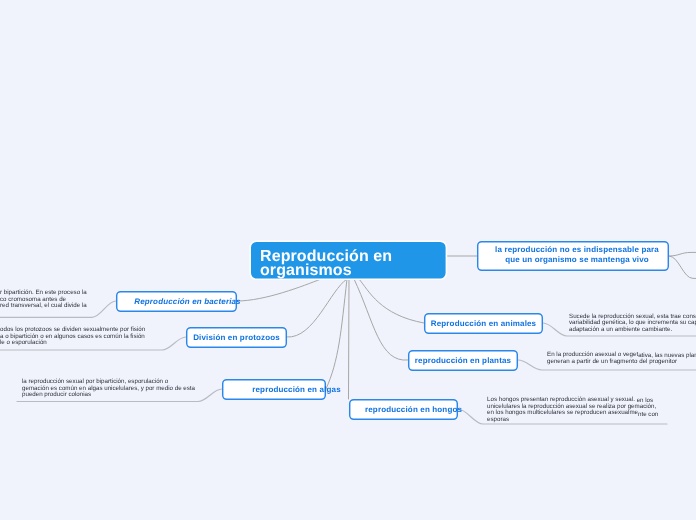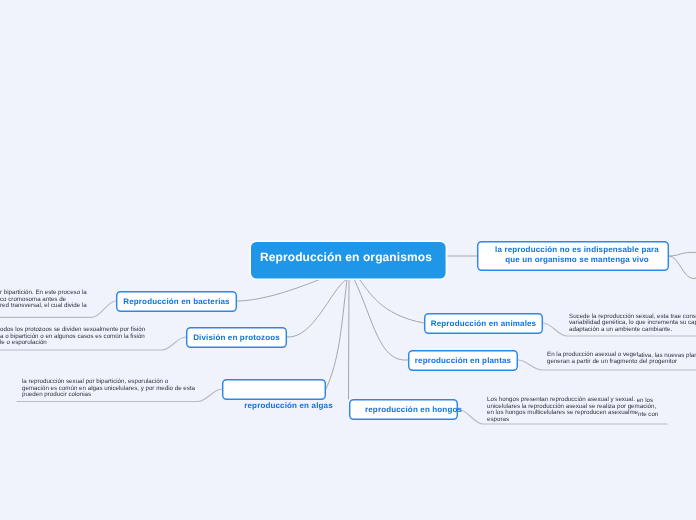--- a/index.html
+++ b/index.html
@@ -5,21 +5,21 @@
   html,body{margin:0;padding:0;}
   body{width:696px;height:520px;overflow:hidden;background:#f0f3fc;
        font-family:"Liberation Sans",sans-serif;-webkit-font-smoothing:antialiased;text-rendering:geometricPrecision;}
   #canvas{position:relative;width:696px;height:520px;}
   svg.links{position:absolute;left:0;top:0;width:696px;height:520px;pointer-events:none;}
   .node{position:absolute;box-sizing:border-box;}
 
   .root{
     left:249px;top:240px;width:198px;height:40px;
     background:transparent;color:#ffffff;border:0;
-    font-weight:bold;font-size:12px;line-height:14px;
+    font-weight:bold;font-size:16px;line-height:14px;
     padding:10px 0 0 11px;letter-spacing:.1px;
   }
   .branch{
     background:transparent;color:#0f72e2;border:0;
     font-weight:bold;font-size:8px;line-height:21px;text-align:center;
     white-space:nowrap;letter-spacing:.15px;
   }
   .branch.multiline{line-height:10px;text-align:center;padding:4px 0 0 8px;}
   .branch.multiline span{display:block;}
   .noteblk{position:absolute;color:#2e323c;font-size:6.2px;line-height:6.6px;}
@@ -75,27 +75,27 @@
         <rect x="408.7" y="350.7" width="108.6" height="19.6" rx="4"></rect>
         <rect x="424.7" y="313.7" width="117.6" height="19.6" rx="4"></rect>
         <rect x="477.7" y="241.7" width="190.6" height="28.6" rx="4"></rect>
       </g>
   </svg>
 
   <div class="node root">
     <div>Reproducción en organismos</div>
   </div>
 
-  <div class="node branch" style="left:116px;top:291px;width:121px;height:21px;">
+  <div class="node branch" style="left:127px;top:291px;width:121px;height:21px;font-style:italic;">
     <span>Reproducción en bacterias</span>
   </div>
   <div class="node branch" style="left:186px;top:327px;width:101px;height:33px;">
     <span>División en protozoos</span>
   </div>
-  <div class="node branch" style="left:230px;top:379px;width:117px;height:21px;margin-top:16px;">
+  <div class="node branch" style="left:238px;top:379px;width:117px;height:21px;">
     <span>reproducción en algas</span>
   </div>
   <div class="node branch" style="left:349px;top:399px;width:109px;height:34px;padding-left:16px;">
     <span>reproducción en hongos</span>
   </div>
   <div class="node branch" style="left:408px;top:350px;width:110px;height:21px;">
     <span>reproducción en plantas</span>
   </div>
   <div class="node branch" style="left:424px;top:313px;width:119px;height:21px;border-radius:10px;">
     <span>Reproducción en animales</span>

